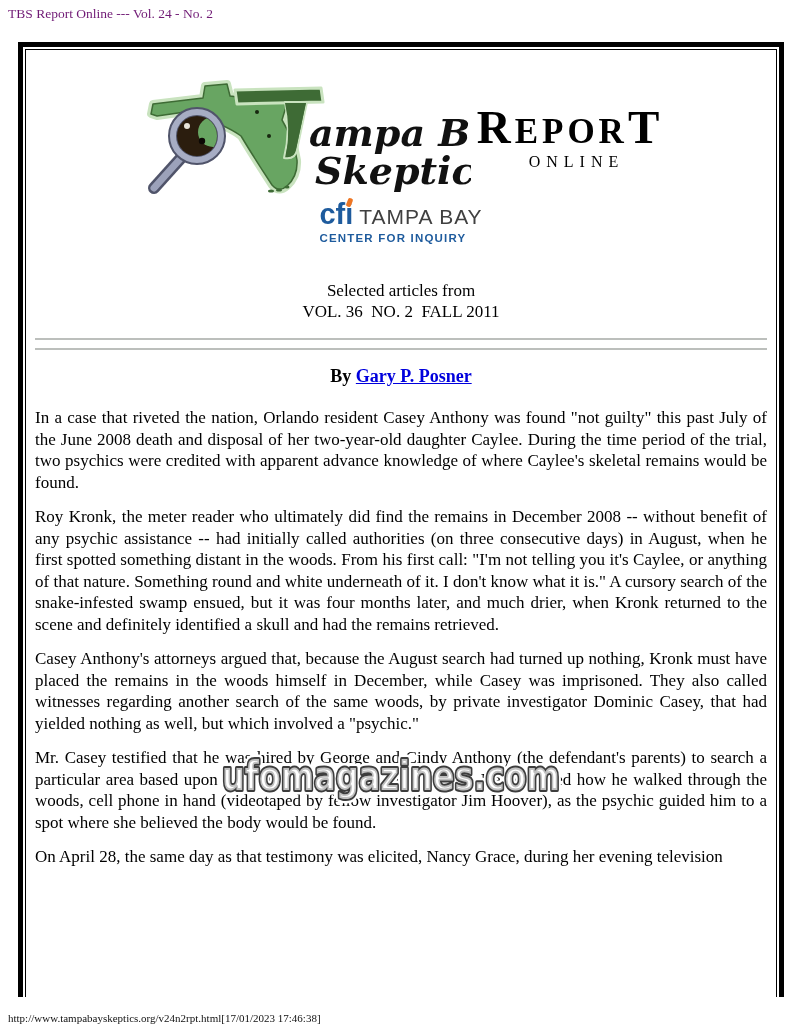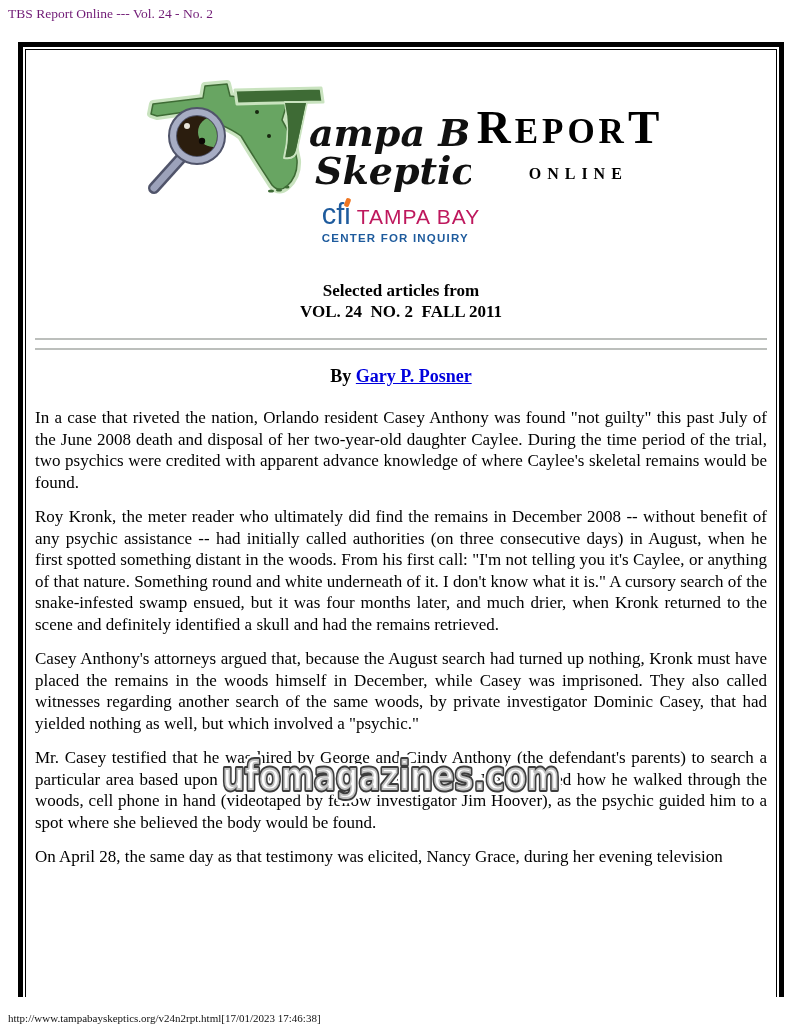--- a/index.html
+++ b/index.html
@@ -23,34 +23,34 @@
     border-left:1px solid #000;border-right:1px solid #000;border-top:1px solid #000;
     box-sizing:border-box;overflow:hidden;padding:0 9px;
   }
   
   .logo-row{margin-top:24px;display:flex;justify-content:center;align-items:flex-start;}
   .tbs-logo-svg{display:block;}
   .report-block{margin-top:30px;margin-left:6px;font-family:"Liberation Serif",serif;}
   .report-line{white-space:nowrap;letter-spacing:4px;font-weight:bold;line-height:1;}
   .rep-cap{font-size:47px;}
   .rep-mid{font-size:35px;}
-  .report-online{margin-top:14px;padding-left:52px;font-size:16px;font-weight:bold;letter-spacing:6px;}
+  .report-online{margin-top:2px;padding-left:52px;font-size:16px;font-weight:normal;letter-spacing:6px;}
   .affiliation{margin-top:2px;text-align:center;font-family:"Liberation Sans",sans-serif;
     font-size:13px;font-weight:bold;color:#8c7d6d;}
   .cfi-block{margin-top:4px;text-align:center;}
   .cfi-inner{display:inline-block;text-align:left;}
   .cfi-line{font-family:"Liberation Sans",sans-serif;line-height:1;}
-  .cfi-word{position:relative;display:inline-block;font-size:29px;font-weight:normal;color:#1e5b9d;letter-spacing:0;}
+  .cfi-word{position:relative;display:inline-block;font-size:29px;font-weight:bold;color:#1e5b9d;letter-spacing:0;}
   .cfi-tick{position:absolute;right:1px;top:-2px;width:5px;height:9px;background:#ee7623;
     border-radius:2px;transform:rotate(22deg);}
-  .cfi-region{font-size:21px;color:#be185d;letter-spacing:1px;margin-left:6px;}
+  .cfi-region{font-size:21px;color:#404040;letter-spacing:1px;margin-left:6px;}
   .cfi-sub{font-family:"Liberation Sans",sans-serif;font-size:11.5px;font-weight:bold;
     color:#1e5b9d;letter-spacing:1.2px;margin-top:3px;}
   
-  .issue{margin-top:34px;text-align:center;font-weight:bold;font-size:17px;line-height:21px;}
+  .issue{margin-top:34px;text-align:center;font-weight:normal;font-size:17px;line-height:21px;}
   .issue-vol{white-space:pre-wrap;}
   .rule{height:2px;background:#bcbfbc;border:0;margin:0;}
   .rule1{margin-top:16px;}
   .rule2{margin-top:8px;}
   
   .article-title{margin-top:42px;text-align:center;font-weight:bold;font-size:22.5px;line-height:27px;}
   .byline{margin-top:16px;text-align:center;font-weight:bold;font-size:18px;}
   .author-link{color:#0000dd;text-decoration:underline;cursor:pointer;}
   .article-body{margin-top:20px;}
   .article-body p{
@@ -118,21 +118,21 @@
       <div class="cfi-inner">
         <div class="cfi-line">
           <span class="cfi-word"><span>cfi</span><span class="cfi-tick"></span></span><span class="cfi-region">TAMPA BAY</span>
         </div>
         <div class="cfi-sub">CENTER FOR INQUIRY</div>
       </div>
     </div>
 
     <div class="issue">
       <div>Selected articles from</div>
-      <div class="issue-vol">VOL. 24  NO. 2  FALL 2011</div>
+      <div class="issue-vol">VOL. 36  NO. 2  FALL 2011</div>
     </div>
 
     <div class="rule rule1"></div>
     <div class="rule rule2"></div>
 
 
     <div class="byline"><span>By </span><a class="author-link">Gary P. Posner</a></div>
 
     <div class="article-body">
       <p>In a case that riveted the nation, Orlando resident Casey Anthony was found "not guilty" this past July of the June 2008 death and disposal of her two-year-old daughter Caylee. During the time period of the trial, two psychics were credited with apparent advance knowledge of where Caylee's skeletal remains would be found.</p>

